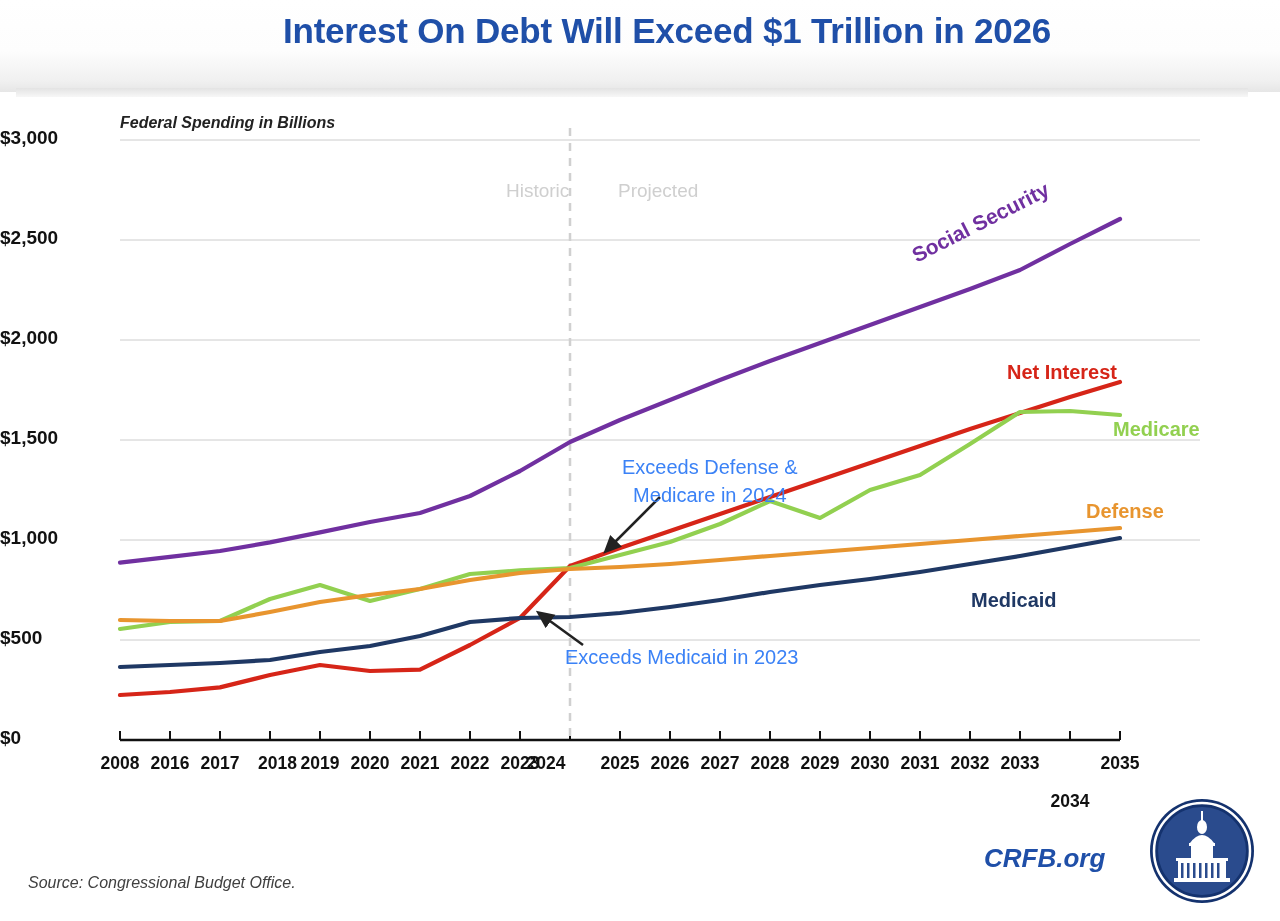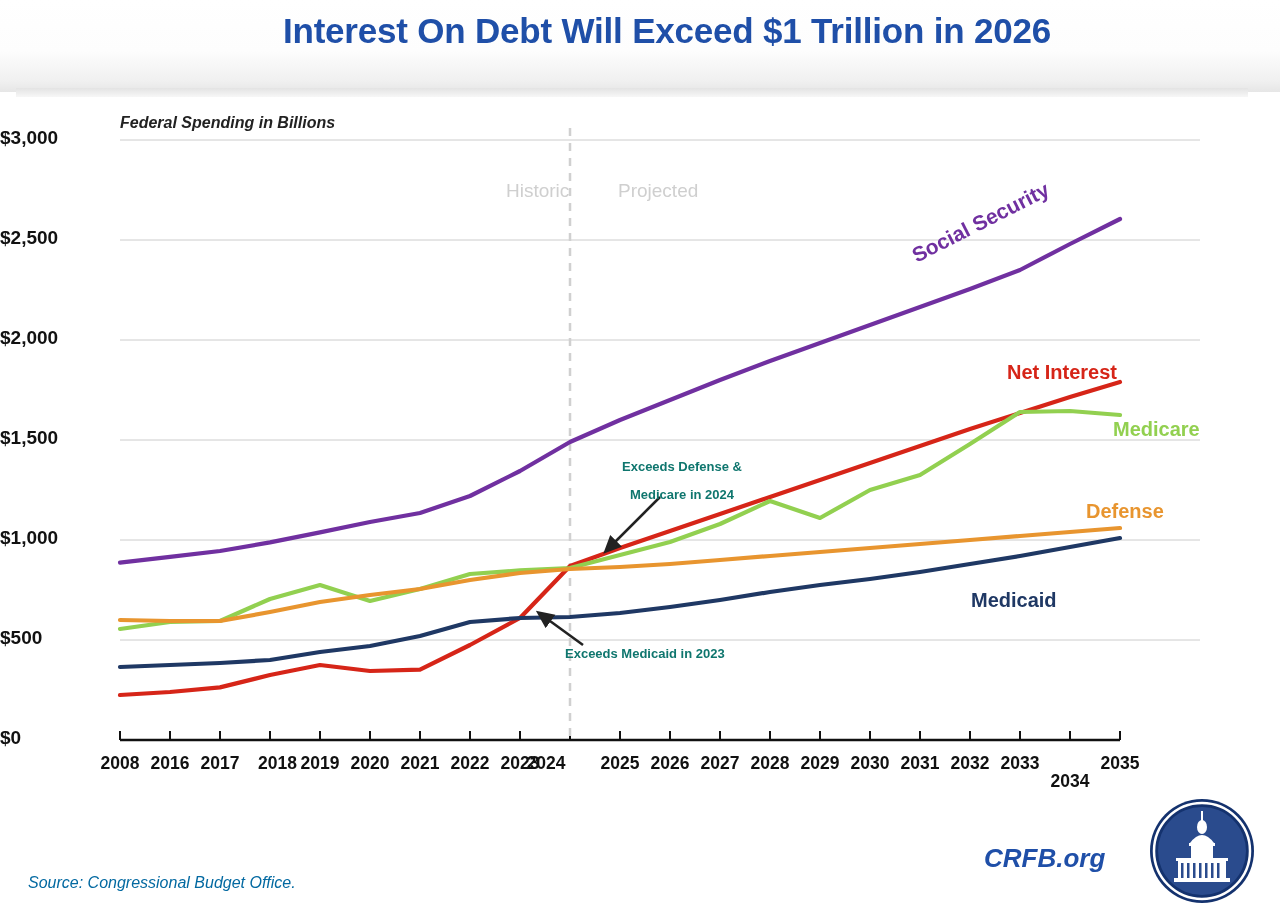--- a/index.html
+++ b/index.html
@@ -56,27 +56,27 @@
   .series-label{position:absolute;font-weight:bold;white-space:nowrap;}
   .lbl-social{
     left:908px;top:246px;font-size:21px;color:#7030A0;
     transform:rotate(-27deg);transform-origin:left top;
   }
   .lbl-netint{left:1007px;top:361px;font-size:20px;color:#D62518;}
   .lbl-medicare{left:1113px;top:418px;font-size:20px;color:#92D050;}
   .lbl-defense{left:1086px;top:500px;font-size:20px;color:#E8952F;}
   .lbl-medicaid{left:971px;top:573px;font-size:20px;color:#1F3864;margin-top:16px;}
 
-  .anno{position:absolute;font-size:13px;font-weight:bold;color:#0f766e;white-space:nowrap;}
+  .anno{position:absolute;font-size:20px;font-weight:normal;color:#3b82f6;white-space:nowrap;}
   .anno.a1{left:622px;top:453px;line-height:28px;text-align:center;}
   .anno.a2{left:565px;top:646px;}
 
   .source{
     position:absolute;left:28px;top:874px;
-    font-size:16px;font-style:italic;color:#0369a1;
+    font-size:16px;font-style:italic;color:#404040;
   }
   .crfb-text{
     position:absolute;left:984px;top:843px;
     font-size:26px;font-weight:bold;font-style:italic;color:#1F4FA8;
   }
   .logo{position:absolute;left:1148px;top:797px;width:108px;height:108px;}
 </style>
 </head>
 <body>
 
@@ -156,21 +156,21 @@
       <div class="xlabel" style="left: 519px; top: 753px;">2024</div>
       <div class="xlabel" style="left: 593px; top: 753px;">2025</div>
       <div class="xlabel" style="left: 643px; top: 753px;">2026</div>
       <div class="xlabel" style="left: 693px; top: 753px;">2027</div>
       <div class="xlabel" style="left: 743px; top: 753px;">2028</div>
       <div class="xlabel" style="left: 793px; top: 753px;">2029</div>
       <div class="xlabel" style="left: 843px; top: 753px;">2030</div>
       <div class="xlabel" style="left: 893px; top: 753px;">2031</div>
       <div class="xlabel" style="left: 943px; top: 753px;">2032</div>
       <div class="xlabel" style="left: 993px; top: 753px;">2033</div>
-      <div class="xlabel" style="left: 1043px; top: 771px;">2034</div>
+      <div class="xlabel" style="left: 1043px; top: 791px;">2034</div>
       <div class="xlabel" style="left: 1093px; top: 753px;">2035</div>
     </div>
 
   <div class="axis-note">Federal Spending in Billions</div>
 
   <div class="era historic">Historic</div>
   <div class="era projected">Projected</div>
 
   <div class="series-label lbl-social">Social Security</div>
   <div class="series-label lbl-netint">Net Interest</div>

